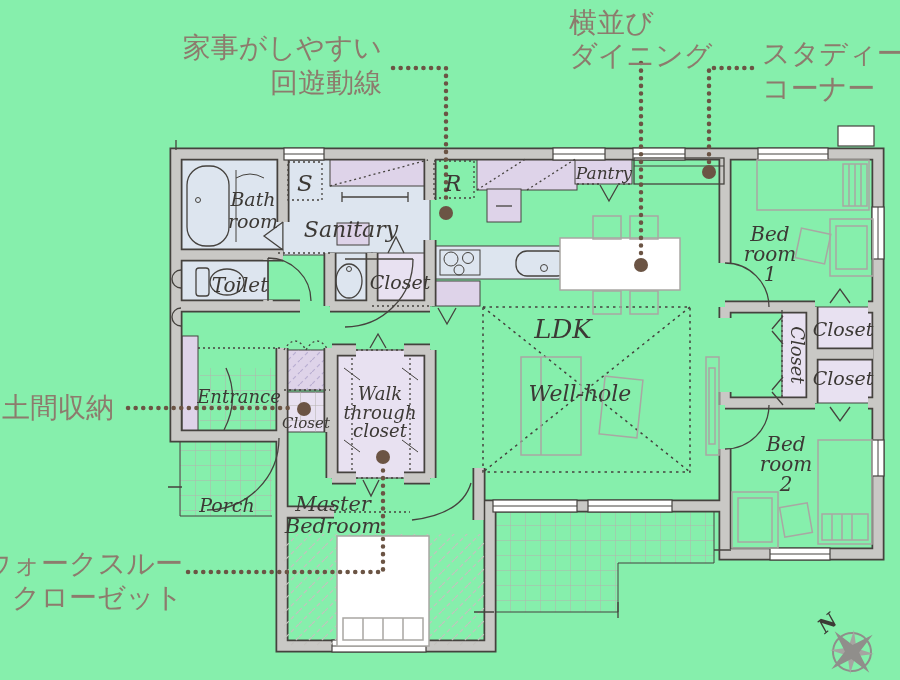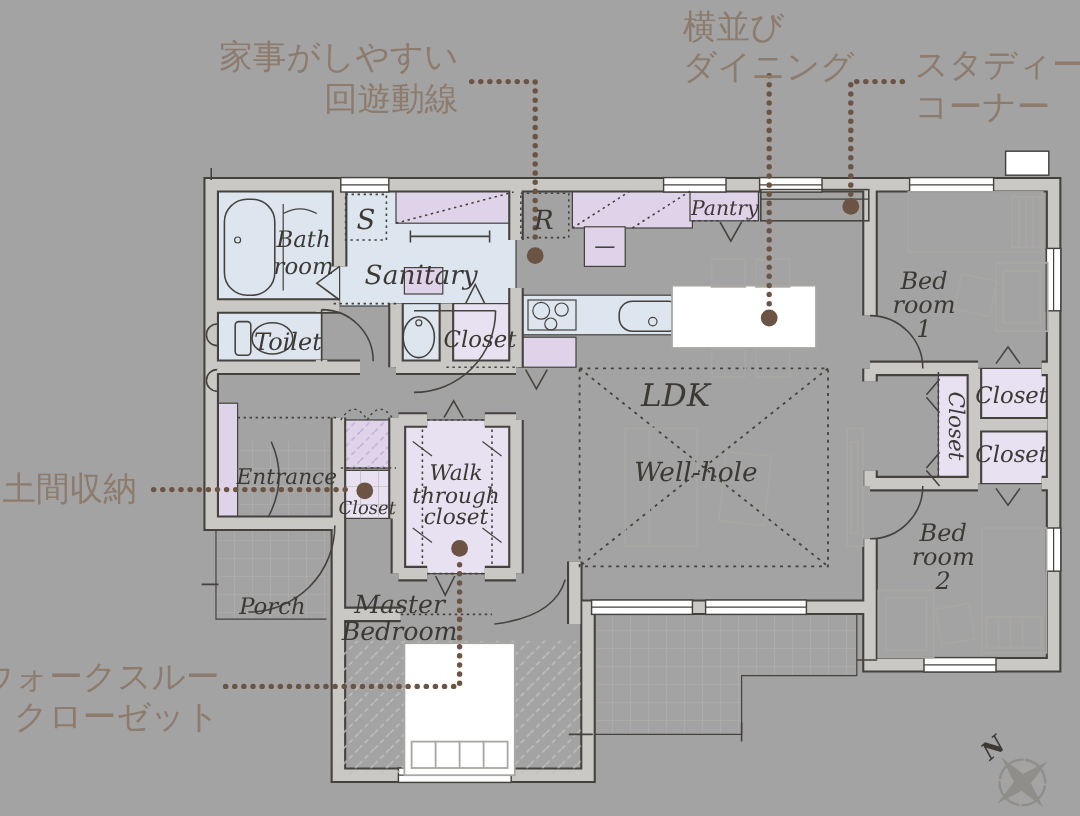--- a/index.html
+++ b/index.html
@@ -1,16 +1,16 @@
 <!DOCTYPE html>
 <html style="--wall: #c9c8c5; --line: #45423e; --room_blue: #dde5ef; --room_purple: #e8e1f1; --cabinet_purple: #ded3e9; --furniture: #a9a7a3; --annotation: #8d7b6d; --leader: #6b5444;"><head>
 <meta charset="utf-8">
 <style>
   html,body{margin:0;padding:0;background:#fff;}
-  .stage{position:relative;width:900px;height:680px;background:#a3a3a3;overflow:hidden;
+  .stage{position:relative;width:900px;height:680px;background:#86efac;overflow:hidden;
          font-family:"Liberation Sans",sans-serif;}
   svg{display:block}
   
   .wall-outline{fill:none;stroke:var(--line);stroke-width:13;stroke-linejoin:miter}
   .wall-fill{fill:none;stroke:var(--wall);stroke-width:9.5;stroke-linejoin:miter}
   .thin{fill:none;stroke:var(--line);stroke-width:1.3}
   .thin2{fill:none;stroke:var(--line);stroke-width:1}
   .dotted{fill:none;stroke:var(--line);stroke-width:1.3;stroke-dasharray:2 3}
   .dash{fill:none;stroke:var(--line);stroke-width:1.5;stroke-dasharray:2.5 4}
   .furn{fill:none;stroke:var(--furniture);stroke-width:1.5}

